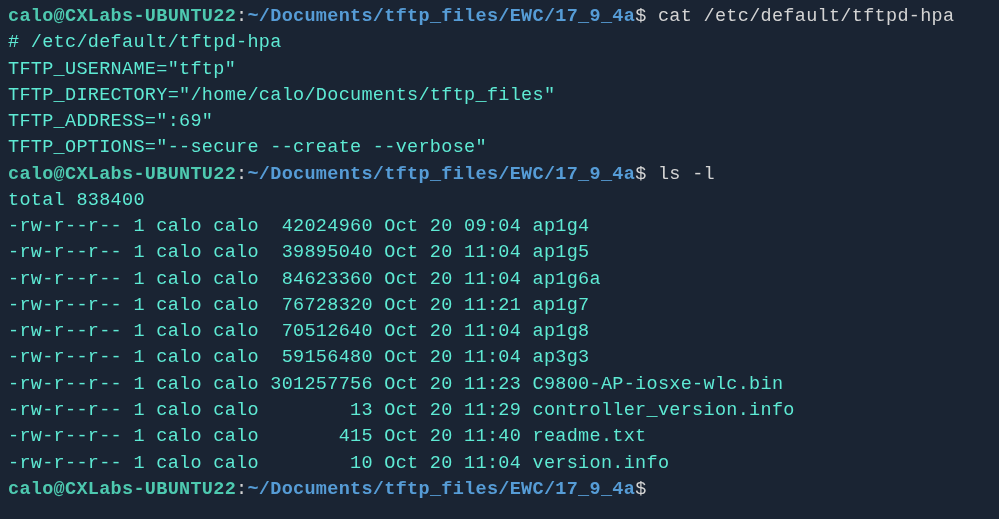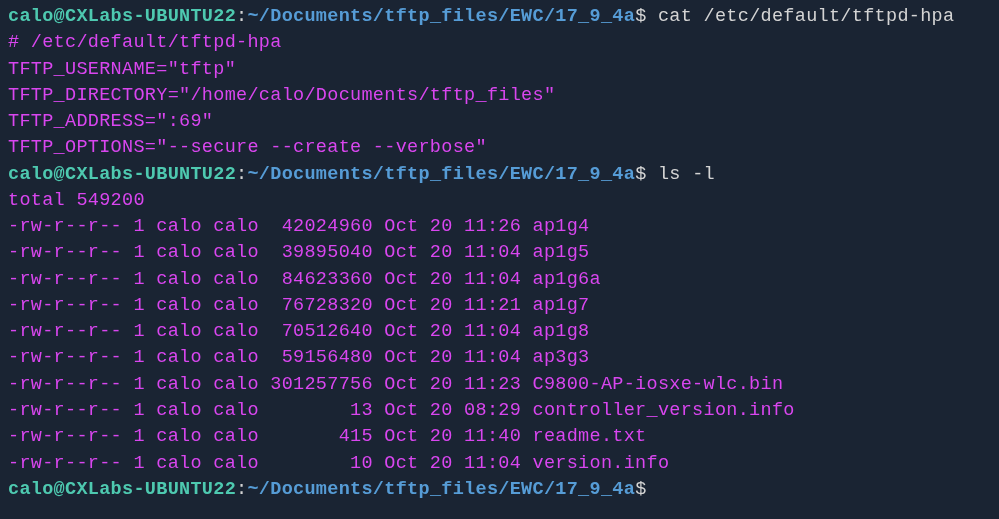--- a/index.html
+++ b/index.html
@@ -30,21 +30,21 @@
       color: #569cd6;
       font-weight: bold;
     }
     .dollar {
       color: #d4d4d4;
     }
     .command {
       color: #d4d4d4;
     }
     .output {
-      color: #d946ef;
+      color: #5eead4;
     }
     .line {
       white-space: pre;
     }
   </style>
 </head>
 <body>
 
 <div>
 
@@ -52,29 +52,29 @@
 
   <div class="line output"># /etc/default/tftpd-hpa</div>
   <div class="line output"></div>
   <div class="line output">TFTP_USERNAME="tftp"</div>
   <div class="line output">TFTP_DIRECTORY="/home/calo/Documents/tftp_files"</div>
   <div class="line output">TFTP_ADDRESS=":69"</div>
   <div class="line output">TFTP_OPTIONS="--secure --create --verbose"</div>
 
   <div class="line"><span class="user-host">calo@CXLabs-UBUNTU22</span><span class="colon">:</span><span class="path">~/Documents/tftp_files/EWC/17_9_4a</span><span class="dollar">$</span><span class="command"> </span><span class="command">ls -l</span></div>
 
-  <div class="line output">total 549200</div>
+  <div class="line output">total 838400</div>
 
   <div id="ls-rows">
-      <div class="line output">-rw-r--r-- 1 calo calo  42024960 Oct 20 11:26 ap1g4</div>
+      <div class="line output">-rw-r--r-- 1 calo calo  42024960 Oct 20 09:04 ap1g4</div>
       <div class="line output">-rw-r--r-- 1 calo calo  39895040 Oct 20 11:04 ap1g5</div>
       <div class="line output">-rw-r--r-- 1 calo calo  84623360 Oct 20 11:04 ap1g6a</div>
       <div class="line output">-rw-r--r-- 1 calo calo  76728320 Oct 20 11:21 ap1g7</div>
       <div class="line output">-rw-r--r-- 1 calo calo  70512640 Oct 20 11:04 ap1g8</div>
       <div class="line output">-rw-r--r-- 1 calo calo  59156480 Oct 20 11:04 ap3g3</div>
       <div class="line output">-rw-r--r-- 1 calo calo 301257756 Oct 20 11:23 C9800-AP-iosxe-wlc.bin</div>
-      <div class="line output">-rw-r--r-- 1 calo calo        13 Oct 20 08:29 controller_version.info</div>
+      <div class="line output">-rw-r--r-- 1 calo calo        13 Oct 20 11:29 controller_version.info</div>
       <div class="line output">-rw-r--r-- 1 calo calo       415 Oct 20 11:40 readme.txt</div>
       <div class="line output">-rw-r--r-- 1 calo calo        10 Oct 20 11:04 version.info</div>
     </div>
 
   <div class="line"><span class="user-host">calo@CXLabs-UBUNTU22</span><span class="colon">:</span><span class="path">~/Documents/tftp_files/EWC/17_9_4a</span><span class="dollar">$</span><span class="command"></span></div>
 </div>
 
 </body></html>

